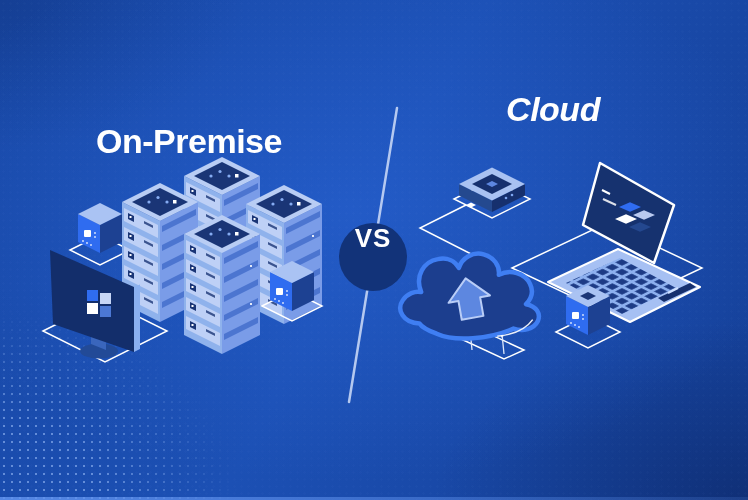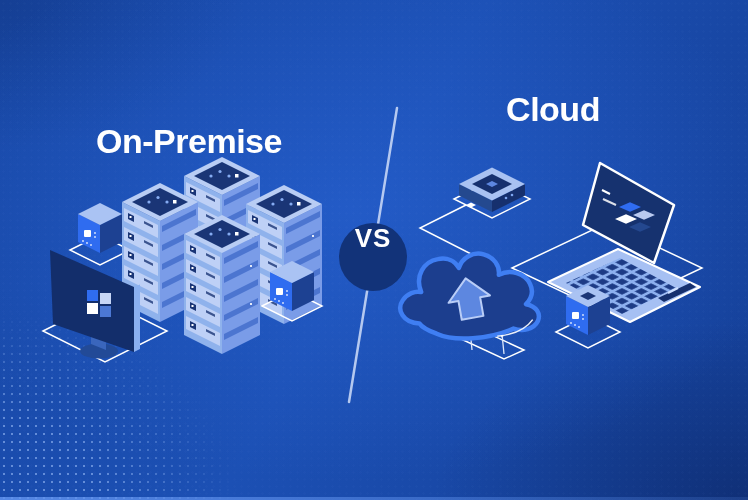--- a/index.html
+++ b/index.html
@@ -28,21 +28,21 @@
   .bottom-glow{
     position:absolute;left:0;bottom:0;width:100%;height:3px;
     background:linear-gradient(90deg, rgba(96,146,238,.85), rgba(96,146,238,.15));
   }
   .iso-svg{position:absolute;left:0;top:0;}
   .title{
     position:absolute;top:90px;width:320px;text-align:center;
     color:#ffffff;font-weight:bold;font-size:34px;letter-spacing:-0.5px;
   }
   .title-left{left:29px;margin-top:32px;}
-  .title-right{left:393px;}
+  .title-right{left:393px;font-style:italic;}
   .vs-badge{
     position:absolute;left:339px;top:223px;width:68px;height:68px;border-radius:50%;
     background:#123379;display:flex;justify-content:center;
     color:#ffffff;font-weight:bold;font-size:26px;letter-spacing:1px;
   }
 </style>
 </head>
 <body>
 
 <div class="stage">

